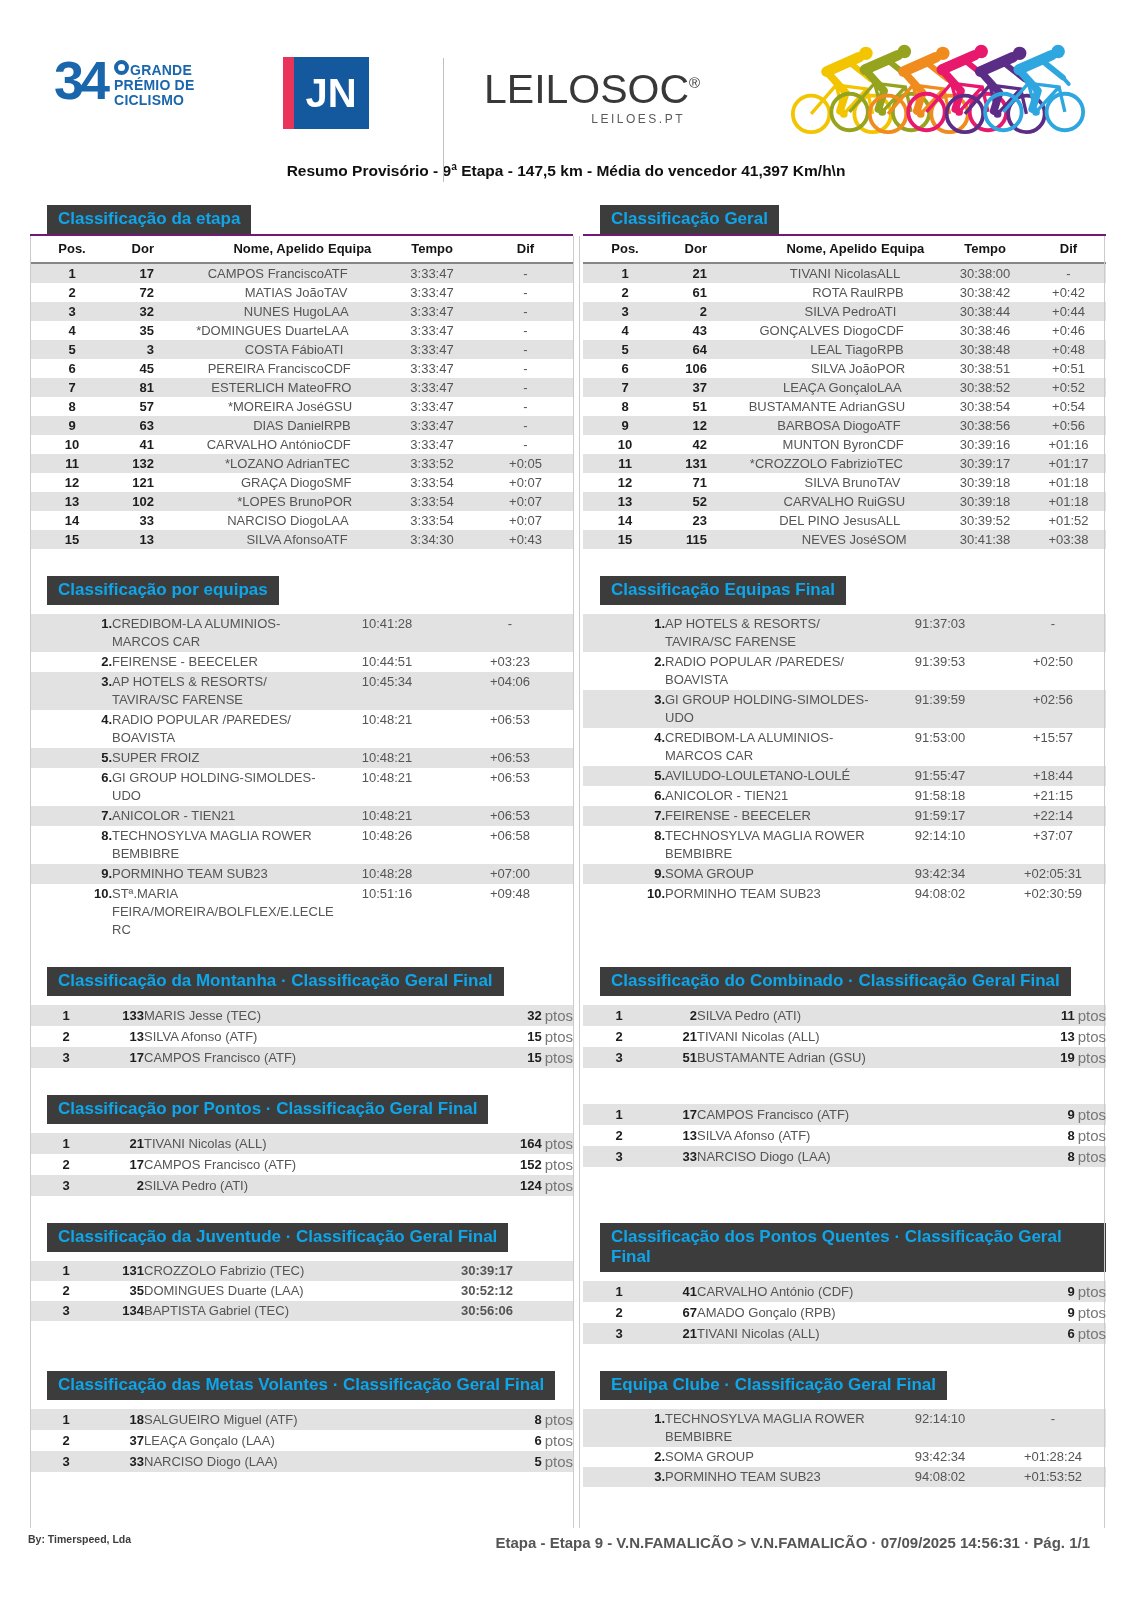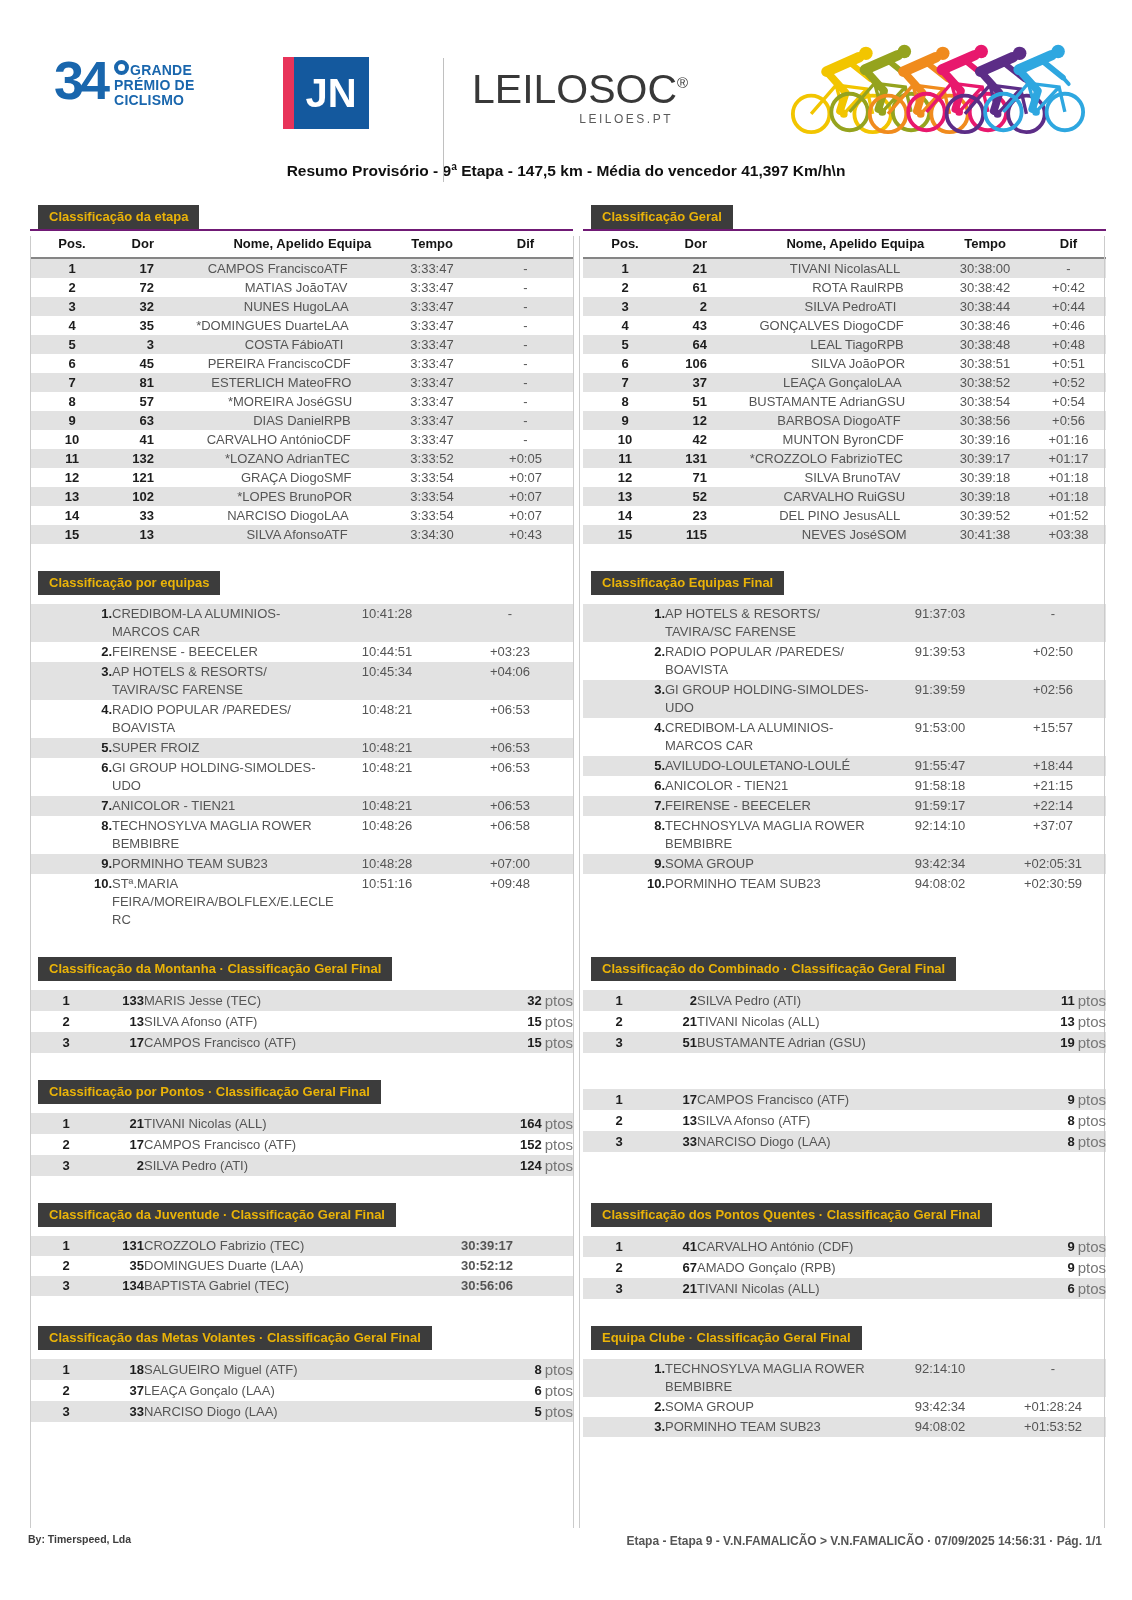--- a/index.html
+++ b/index.html
@@ -12,34 +12,34 @@
   .gp-num{font-size:54px;line-height:56px;font-weight:800;color:var(--accent_blue,#1966ad);letter-spacing:-4px;}
   .gp-txt{margin-left:8px;margin-top:8px;color:var(--accent_blue,#1966ad);font-weight:800;
           font-size:14px;line-height:15px;letter-spacing:.2px;}
   .ring{display:inline-block;width:7px;height:7px;border:4px solid var(--accent_blue,#1966ad);
         border-radius:50%;margin-right:1px;}
   .jn{position:absolute;left:283px;top:57px;width:86px;height:72px;box-sizing:border-box;
       background:linear-gradient(90deg,var(--jn_red,#e8345a) 0 13%,var(--jn_blue,#14599e) 13% 100%);
       display:flex;align-items:center;justify-content:center;padding-left:10px;
       color:#fff;font-weight:800;font-size:40px;}
   .vdiv{position:absolute;left:443px;top:58px;width:1px;height:124px;background:#c0c0c0;}
-  .leilo{position:absolute;left:472px;top:62px;width:215px;}
+  .leilo{position:absolute;left:484px;top:62px;width:215px;}
   .leilo-main{font-size:41px;line-height:42px;color:#383838;font-weight:400;text-align:center;white-space:nowrap;}
   .leilo-main sup{font-size:15px;}
   .leilo-sub{font-size:12px;color:#5a5a5a;letter-spacing:2.5px;margin-top:2px;text-align:right;padding-right:14px;}
   .cyclists{position:absolute;left:790px;top:38px;}
 
   
   .doc-title{margin-top:10px;text-align:center;font-weight:bold;font-size:15.5px;color:#101010;}
 
   
   .grid{display:grid;grid-template-columns:543px 523px;column-gap:10px;row-gap:27px;
         align-items:start;margin:25px 0 0 30px;}
-  .bar{display:inline-block;background:var(--bar_bg,#3c3c3c);color:#eab308;font-weight:bold;
-       font-size:13px;padding:4px 11px 5px;margin-left:8px;}
+  .bar{display:inline-block;background:var(--bar_bg,#3c3c3c);color:#0ea5e9;font-weight:bold;
+       font-size:17px;padding:4px 11px 5px;margin-left:17px;}
 
   table{border-collapse:collapse;table-layout:fixed;width:100%;}
   td,th{overflow:visible;}
   td{font-size:13px;color:#555;}
 
   
   .t-ranked{border-top:2px solid #701a75;}
   .t-ranked th{border-bottom:2px solid #858585;font-size:13px;color:#141414;padding:5px 0 6px;}
   .t-ranked tbody td{height:19px;line-height:19px;padding:0;white-space:nowrap;}
   .t-ranked tbody tr:nth-child(odd){background:var(--stripe,#e2e2e2);}
@@ -71,21 +71,21 @@
   .c-aname{padding-left:10px;}
   .c-aval{text-align:right;padding-right:5px;font-weight:bold;color:#1d1d1d;}
   .unit{font-size:15px;color:#777;font-weight:normal;margin-left:3px;position:relative;top:1px;}
   .val-time .c-aval{padding-right:60px;font-weight:normal;color:#555;}
 
   
   .vline{position:absolute;top:236px;height:1292px;width:1px;background:#cbcbcb;}
 
   
   .foot-left{position:absolute;left:28px;top:1533px;font-size:10.5px;font-weight:bold;color:#3d3d3d;}
-  .foot-right{position:absolute;right:30px;top:1534px;font-size:12px;font-weight:bold;color:#555;}
+  .foot-right{position:absolute;right:42px;top:1534px;font-size:15px;font-weight:bold;color:#555;}
 </style>
 </head>
 <body>
 
 <div class="page">
 
   <div class="masthead">
     <div class="gp">
       <span class="gp-num">34</span>
       <span class="gp-txt">

